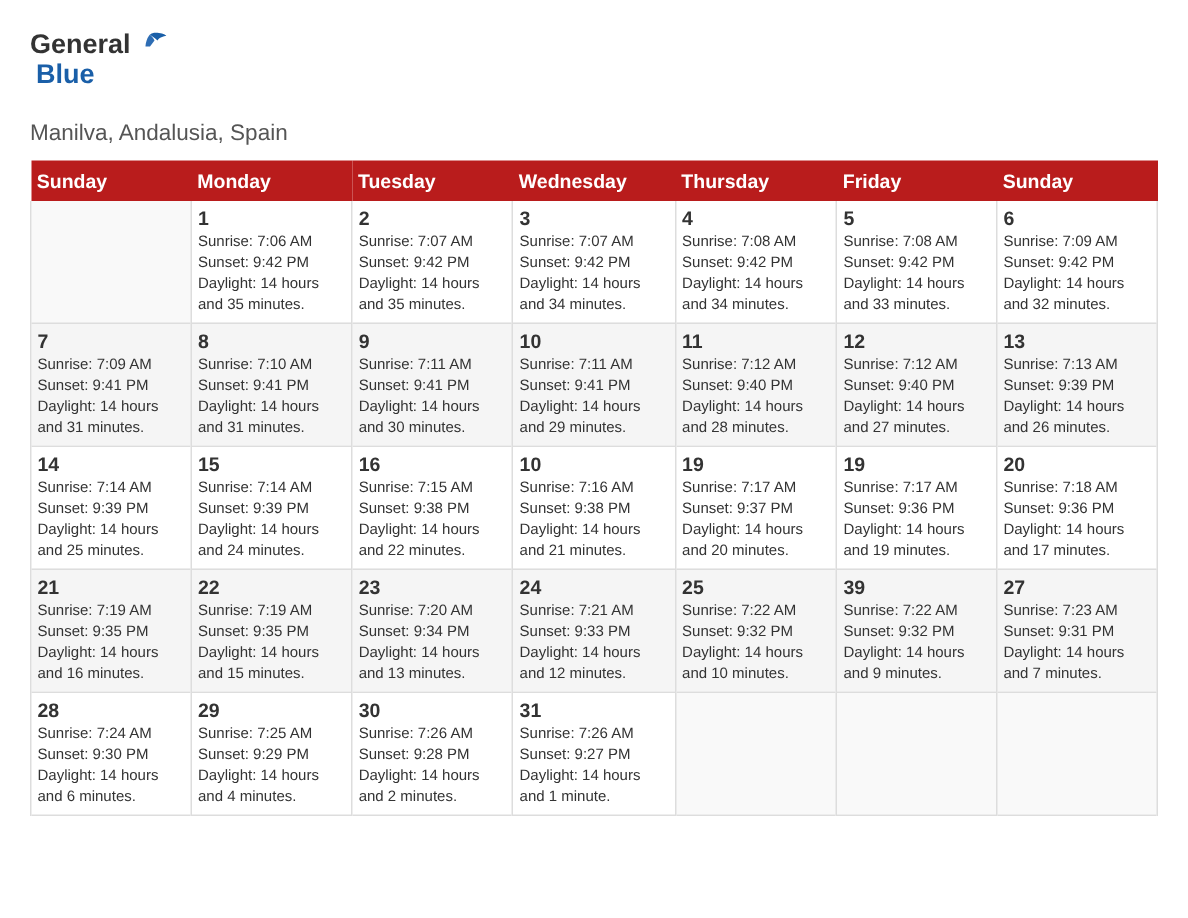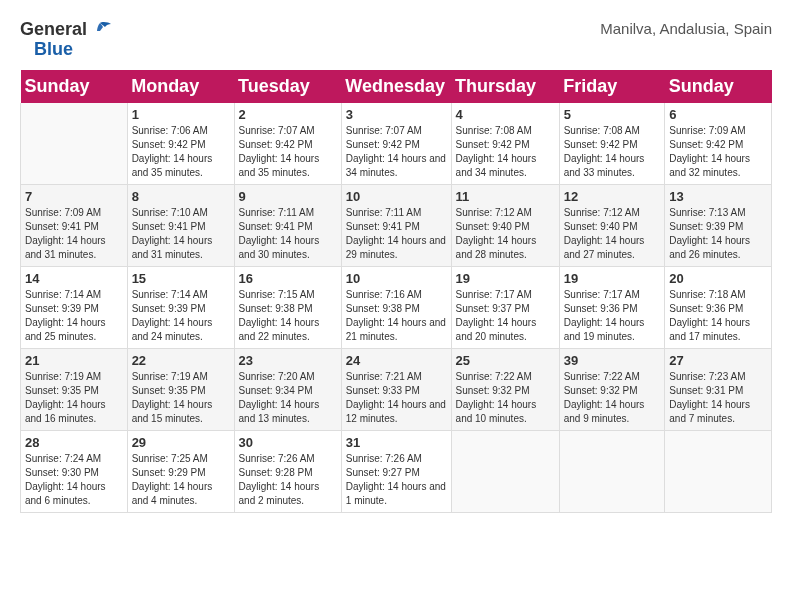--- a/index.html
+++ b/index.html
@@ -8,48 +8,50 @@
       background: #fff;
       width: 792px;
       min-height: 612px;
       padding: 20px;
     }
     .header-area {
       display: flex;
       justify-content: space-between;
       align-items: flex-start;
       margin-bottom: 10px;
+      flex-direction: column;
     }
     .logo {
       display: flex;
       align-items: center;
     }
     .title-area {
       text-align: right;
     }
     .month-year {
       font-size: 36px;
       font-weight: bold;
       color: #333;
     }
     .location {
       font-size: 15px;
       color: #555;
+      margin-top: 20px;
     }
     table {
       width: 100%;
       border-collapse: collapse;
       font-size: 11px;
     }
     thead tr th {
-      background-color: #be185d;
+      background-color: #b91c1c;
       color: #fff;
       padding: 6px 4px;
       text-align: left;
-      font-size: 18px;
+      font-size: 13px;
       font-weight: bold;
     }
     tbody tr {
       border-bottom: 1px solid #ddd;
     }
     tbody tr td {
       vertical-align: top;
       padding: 4px 4px;
       width: 110px;
       border-right: 1px solid #ddd;
@@ -85,21 +87,21 @@
 <div class="header-area">
   <div class="logo">
     <div style="display:flex;flex-direction:column;line-height:1.1;">
       <div style="display:flex;align-items:center;">
         <span style="font-size:18px;font-weight:bold;color:#333;">General</span>
         <svg width="22" height="18" viewBox="0 0 22 18" style="margin-left:2px;">
           <path d="M11 2 C13 0, 20 1, 22 3 C20 3, 17 4, 16 6 C14 4, 12 3, 11 2Z" fill="#1a5fa8"></path>
           <path d="M11 2 C9 4, 8 8, 8 10 L11 10 L14 6 C13 4, 12 3, 11 2Z" fill="#2e6db4"></path>
         </svg>
       </div>
-      <span style="font-size:18px;font-weight:bold;color:#1a5fa8;margin-left:14px;">Blue</span>
+      <span style="font-size:18px;font-weight:bold;color:#1a5fa8;margin-left:4px;">Blue</span>
     </div>
   </div>
   <div class="title-area">
     <div class="location">Manilva, Andalusia, Spain</div>
   </div>
 </div>
 
 <table>
   <thead>
     <tr>

